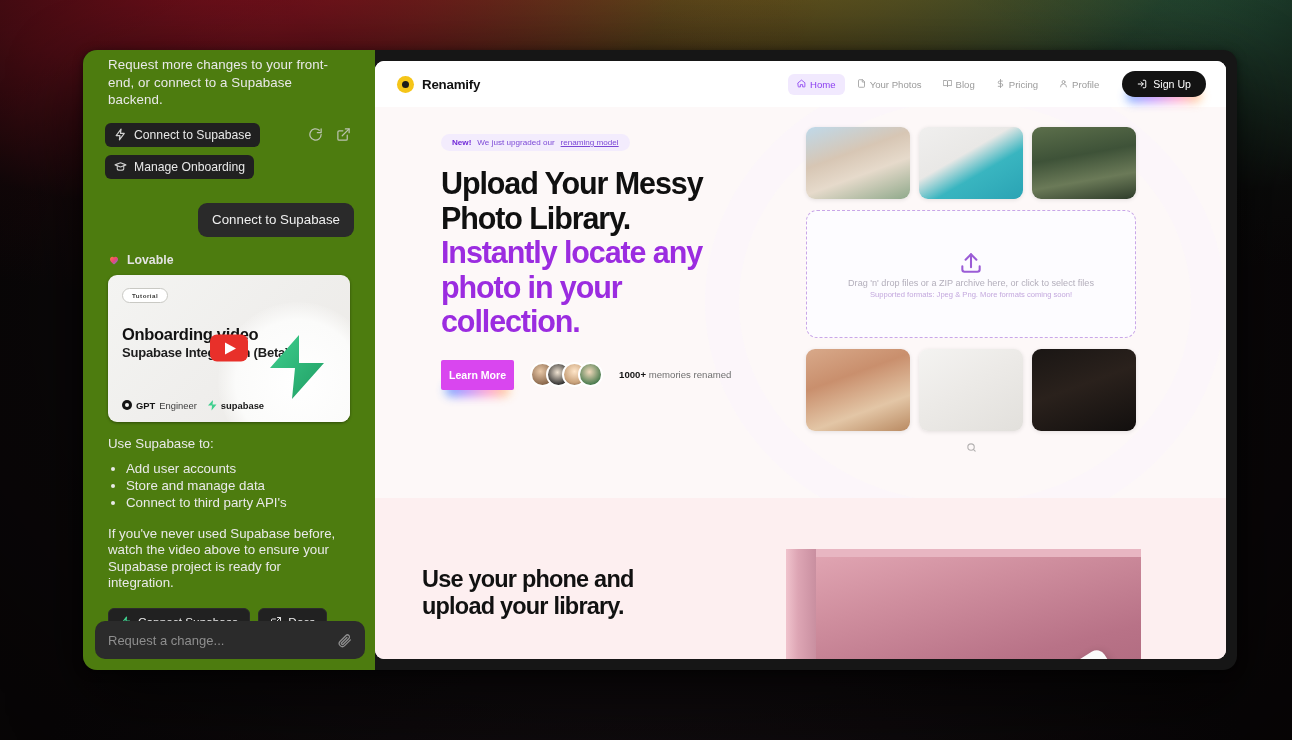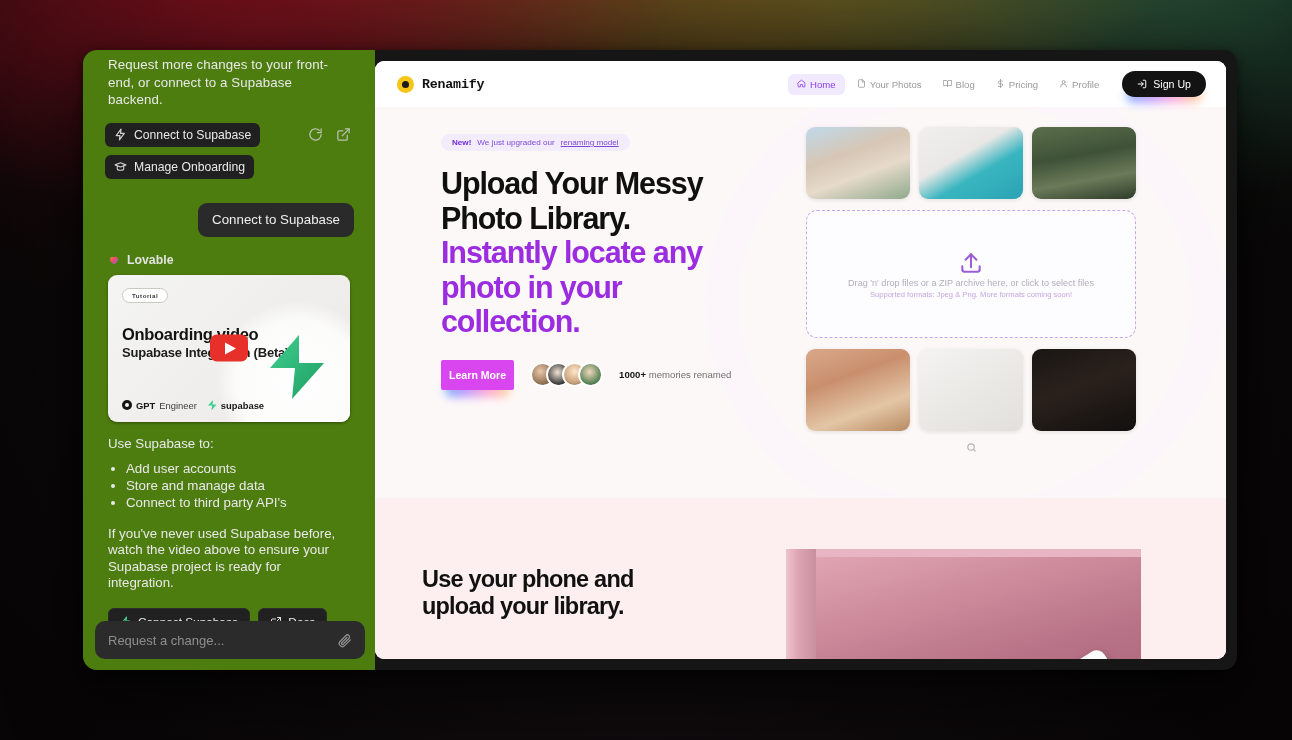--- a/index.html
+++ b/index.html
@@ -173,21 +173,21 @@
     background: #fdf8f8; border-radius: 9px;
     overflow: hidden; position: relative;
   }
 
   
   #site-nav {
     height: 46px; background: #ffffff;
     display: flex; align-items: center;
     padding: 0 20px 0 22px; position: relative; z-index: 5;
   }
-  .brand { display: flex; align-items: center; gap: 8px; font-family: Liberation Mono, monospace; }
+  .brand { display: flex; align-items: center; gap: 8px; }
   .brand-logo {
     width: 17px; height: 17px; border-radius: 50%;
     background: #f5c518; display: flex; align-items: center; justify-content: center;
   }
   .brand-logo::after { content:""; width: 7px; height: 7px; border-radius: 50%; background: #1a1a1a; }
   .brand-name { font-size: 13.3px; font-weight: 700; color: #121212; letter-spacing: -0.2px; }
 
   .nav-links { margin-left: auto; display: flex; align-items: center; gap: 3px; }
   .nav-link {
     display: inline-flex; align-items: flex-start; gap: 4px;

